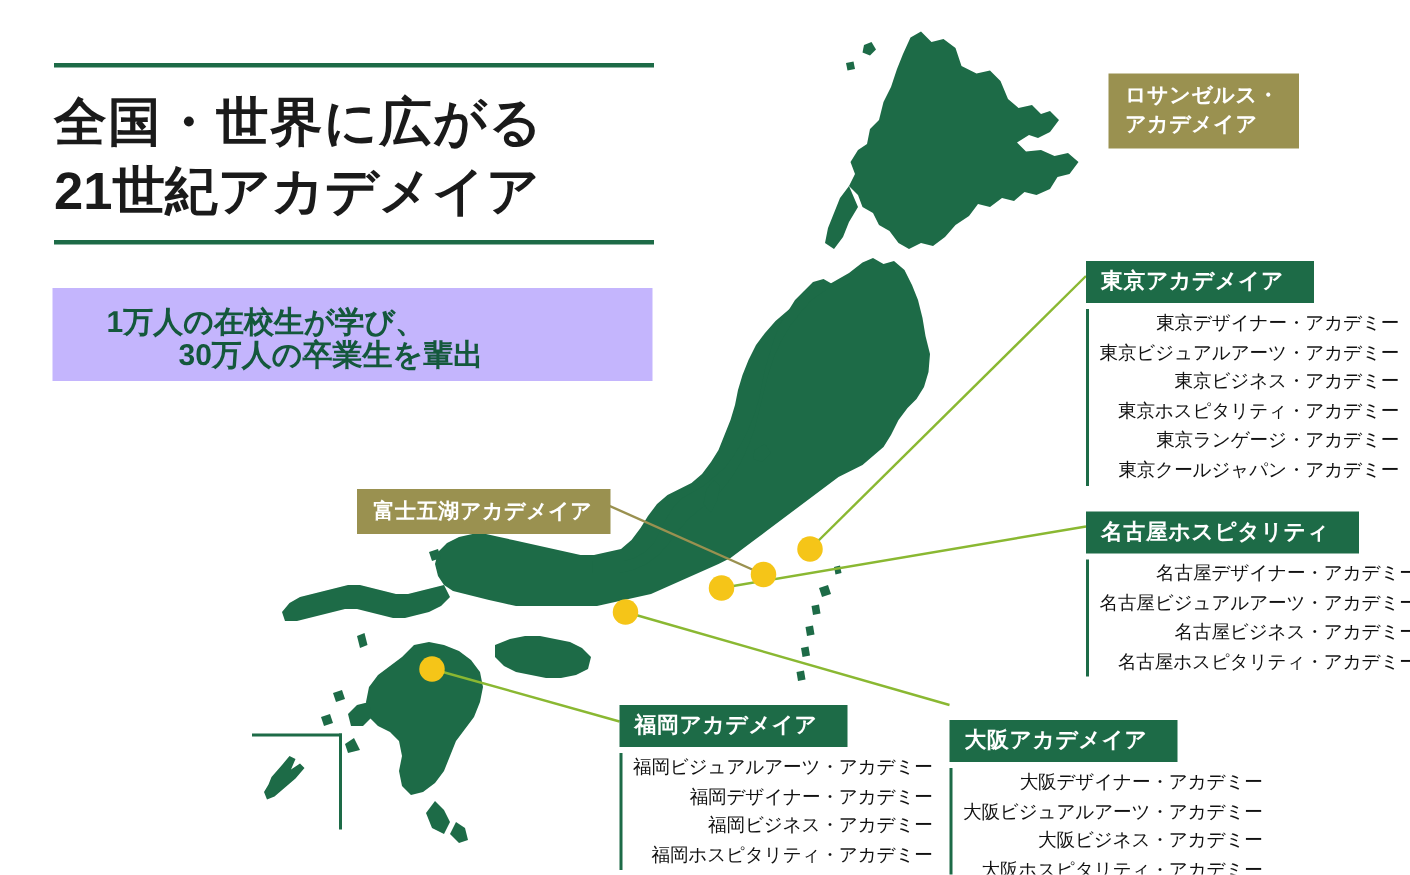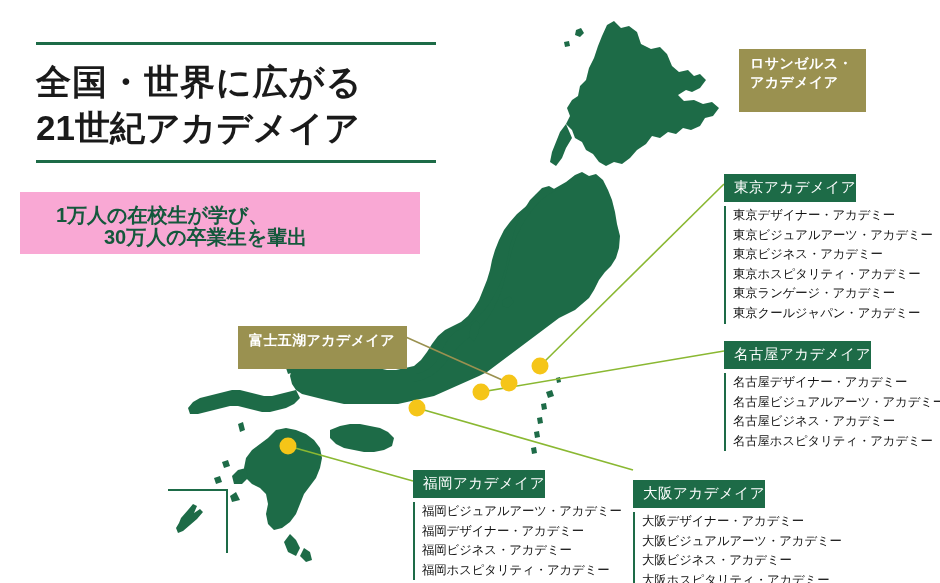--- a/index.html
+++ b/index.html
@@ -17,22 +17,22 @@
   .rule{height:3px;background:#1d6b47;width:100%;}
   .rule.top{margin-bottom:14px;}
   .rule.bot{margin-top:10px;height:3px;}
   .title-line{
     color:#1a1a1a;font-weight:bold;letter-spacing:1px;
     font-size:35px;line-height:1.30;white-space:nowrap;
   }
   .title-line.l2{letter-spacing:0px;}
 
   .subtitle-band{
-    position:absolute;left:20px;top:192px;width:400px;height:62px;
-    background:#f9a8d4;
+    position:absolute;left:35px;top:192px;width:400px;height:62px;
+    background:#c4b5fd;
   }
   .subtitle-band .s-line{
     color:#14583c;font-weight:bold;font-size:20px;line-height:1.45;
     white-space:nowrap;
   }
   .subtitle-band .s1{position:absolute;left:36px;top:9px;}
   .subtitle-band .s2{position:absolute;left:84px;top:31px;}
 
   
   .inset-bracket{
@@ -40,39 +40,39 @@
     border-top:2px solid #1d6b47;border-right:2px solid #1d6b47;
   }
 
   
   #map-svg{position:absolute;left:0;top:0;width:940px;height:583px;}
 
   
   .loc-box{position:absolute;}
   .loc-head{
     display:inline-block;background:#1d6b47;color:#ffffff;
-    font-weight:normal;font-size:14.5px;letter-spacing:.5px;
-    padding:4px 0 5px 10px;white-space:nowrap;
+    font-weight:bold;font-size:14.5px;letter-spacing:.5px;
+    padding:4px 20px 5px 10px;white-space:nowrap;
   }
   .loc-list{
     border-left:2.5px solid #1d6b47;
     padding-left:7px;margin-top:4px;
   }
   .loc-list li{
     list-style:none;color:#111111;font-size:12.4px;
     line-height:1.58;white-space:nowrap;letter-spacing:-.1px;
   }
-  .loc-list{margin-block:0;padding-block:0;}
+  .loc-list{margin-block:0;padding-block:0;text-align:right;}
   ul.loc-list{margin:4px 0 0 0;}
 
   
   .olive-box{
     position:absolute;background:#9a9150;color:#ffffff;
     font-weight:bold;font-size:14px;letter-spacing:.4px;
-    padding:5px 12px 19px 11px;line-height:1.38;
+    padding:5px 12px 6px 11px;line-height:1.38;
   }
   .olive-box.two-line{width:104px;white-space:normal;}
 
   
   #box-la{left:739px;top:49px;}
   #box-fuji{left:238px;top:305px;margin-top:21px;}
   #box-tokyo{left:724px;top:174px;}
   #box-nagoya{left:724px;top:341px;}
   #box-osaka{left:633px;top:480px;}
   #box-fukuoka{left:413px;top:470px;}
@@ -205,21 +205,21 @@
       <li>東京デザイナー・アカデミー</li>
       <li>東京ビジュアルアーツ・アカデミー</li>
       <li>東京ビジネス・アカデミー</li>
       <li>東京ホスピタリティ・アカデミー</li>
       <li>東京ランゲージ・アカデミー</li>
       <li>東京クールジャパン・アカデミー</li>
     </ul>
   </div>
 
   <div class="loc-box" id="box-nagoya">
-    <div class="loc-head">名古屋アカデメイア</div>
+    <div class="loc-head">名古屋ホスピタリティ</div>
     <ul class="loc-list">
       <li>名古屋デザイナー・アカデミー</li>
       <li>名古屋ビジュアルアーツ・アカデミー</li>
       <li>名古屋ビジネス・アカデミー</li>
       <li>名古屋ホスピタリティ・アカデミー</li>
     </ul>
   </div>
 
   <div class="loc-box" id="box-osaka">
     <div class="loc-head">大阪アカデメイア</div>

